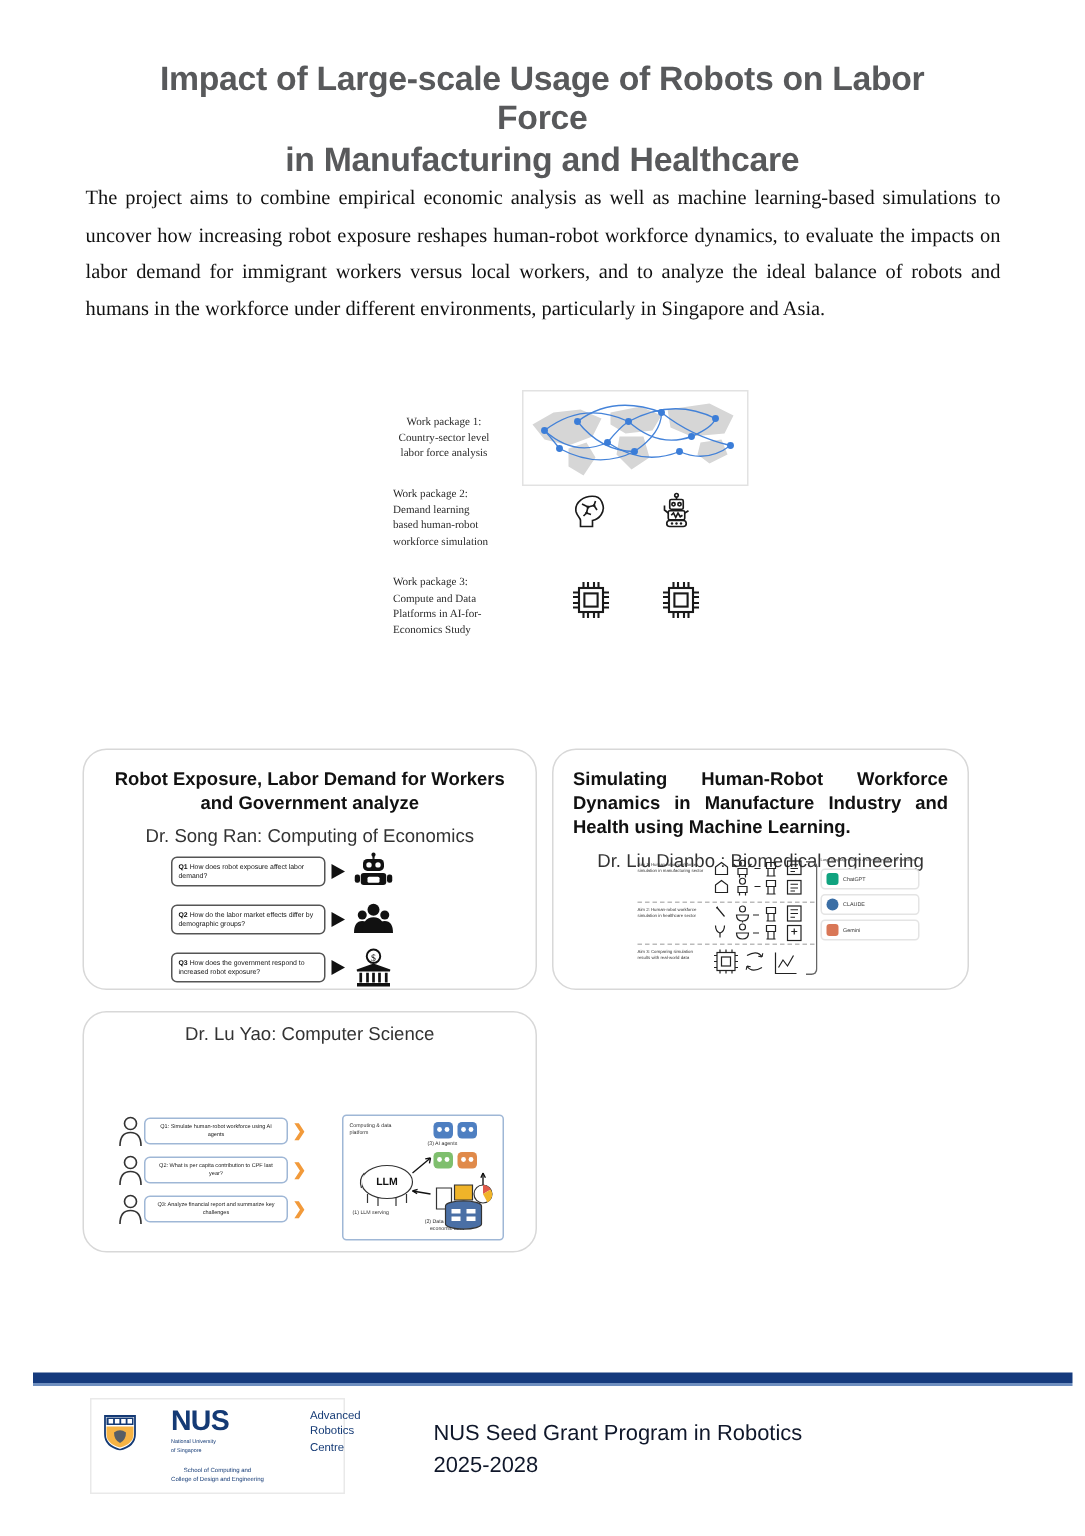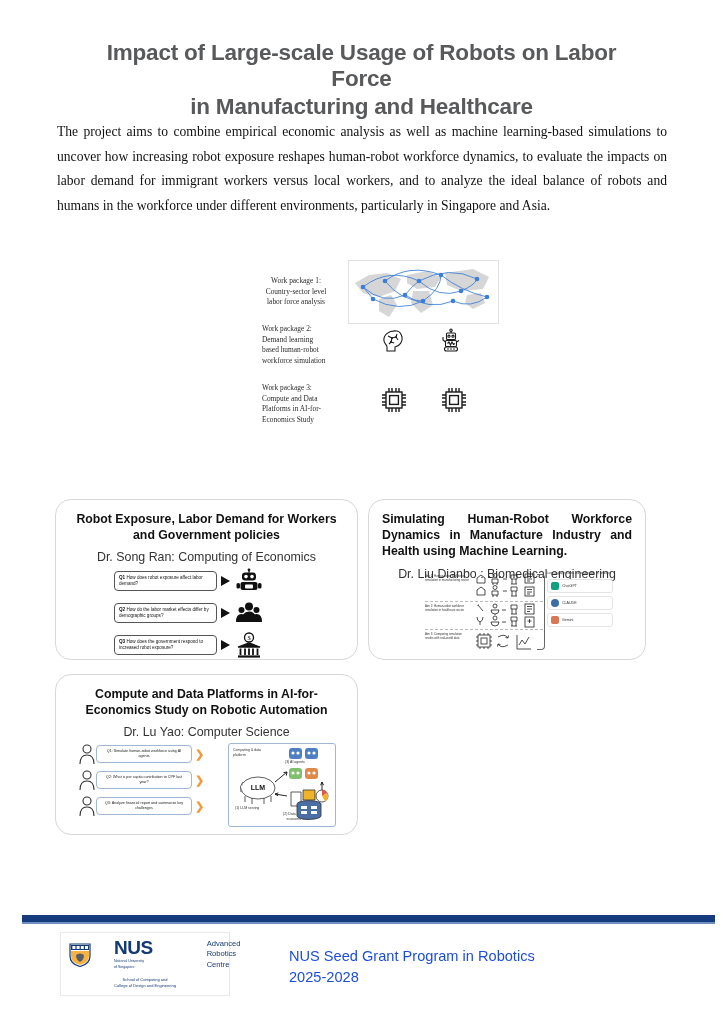--- a/index.html
+++ b/index.html
@@ -132,21 +132,21 @@
   .nus-row{display:flex;align-items:center;gap:23px;padding-left:4px;}
   .nus-crest{width:22px;height:24px;flex:none;}
   .nus-word{font-weight:bold;font-size:19px;color:#143a75;line-height:.9;letter-spacing:-0.5px;}
   .nus-sub{font-size:3.6px;color:#143a75;line-height:1.35;margin-top:1px;}
   .nus-div{width:1px;height:26px;background:#b9c4d8;margin:0 4px;}
   .nus-arc{font-size:7.6px;color:#143a75;line-height:1.38;}
   .nus-school{
     text-align:center;font-size:4px;color:#143a75;line-height:1.4;margin-top:7px;
   }
   .grant{
-    position:absolute;left:267px;top:18px;font-size:14.6px;color:#1d4ed8;
+    position:absolute;left:267px;top:18px;font-size:14.6px;color:#0f172a;
     line-height:1.42;
   }
 </style>
 </head>
 <body>
 
 <div class="page">
 
   <div class="title">
     <span>Impact of Large-scale Usage of Robots on Labor</span>
@@ -257,21 +257,21 @@
           <path d="M9 6 L9 2 M12 6 L12 2 M16 6 L16 2 M19 6 L19 2"></path>
           <path d="M9 22 L9 26 M12 22 L12 26 M16 22 L16 26 M19 22 L19 26"></path>
           <path d="M6 9 L2 9 M6 12 L2 12 M6 16 L2 16 M6 19 L2 19"></path>
           <path d="M22 9 L26 9 M22 12 L26 12 M22 16 L26 16 M22 19 L26 19"></path>
         </svg>
       </span>
     </div>
   </div>
 
   <div class="card card-a">
-    <div class="card-title">Robot Exposure, Labor Demand for Workers and Government  policies</div>
+    <div class="card-title">Robot Exposure, Labor Demand for Workers and Government  analyze</div>
     <div class="card-sub">Dr. Song Ran: Computing of Economics</div>
 
     <div class="qa-fig">
       <div class="q-row">
         <div class="q-box">
           <b>Q1</b><span> How does robot exposure affect labor demand?</span>
         </div>
         <div class="arrow"></div>
         <span class="a-ico">
           <svg width="30" height="24" viewBox="0 0 30 24" fill="#111">
@@ -399,21 +399,20 @@
         </div>
         <div class="b-logo">
           <span style="display:inline-block;width:8px;height:8px;border-radius:2px;background:#d97757;"></span>
           <span>Gemini</span>
         </div>
       </div>
     </div>
   </div>
 
   <div class="card card-c">
-    <div class="card-title">Compute and Data Platforms in AI-for-Economics Study on Robotic Automation</div>
     <div class="card-sub">Dr. Lu Yao: Computer Science</div>
 
     <div class="c-fig">
       <div class="c-left">
 
         <div class="c-row">
           <span class="c-person">
             <svg width="18" height="22" viewBox="0 0 18 22" fill="none" stroke="#333" stroke-width="1.1">
               <circle cx="9" cy="6" r="4"></circle>
                 <path d="M2 21 Q2 12 9 12 Q16 12 16 21"></path>

